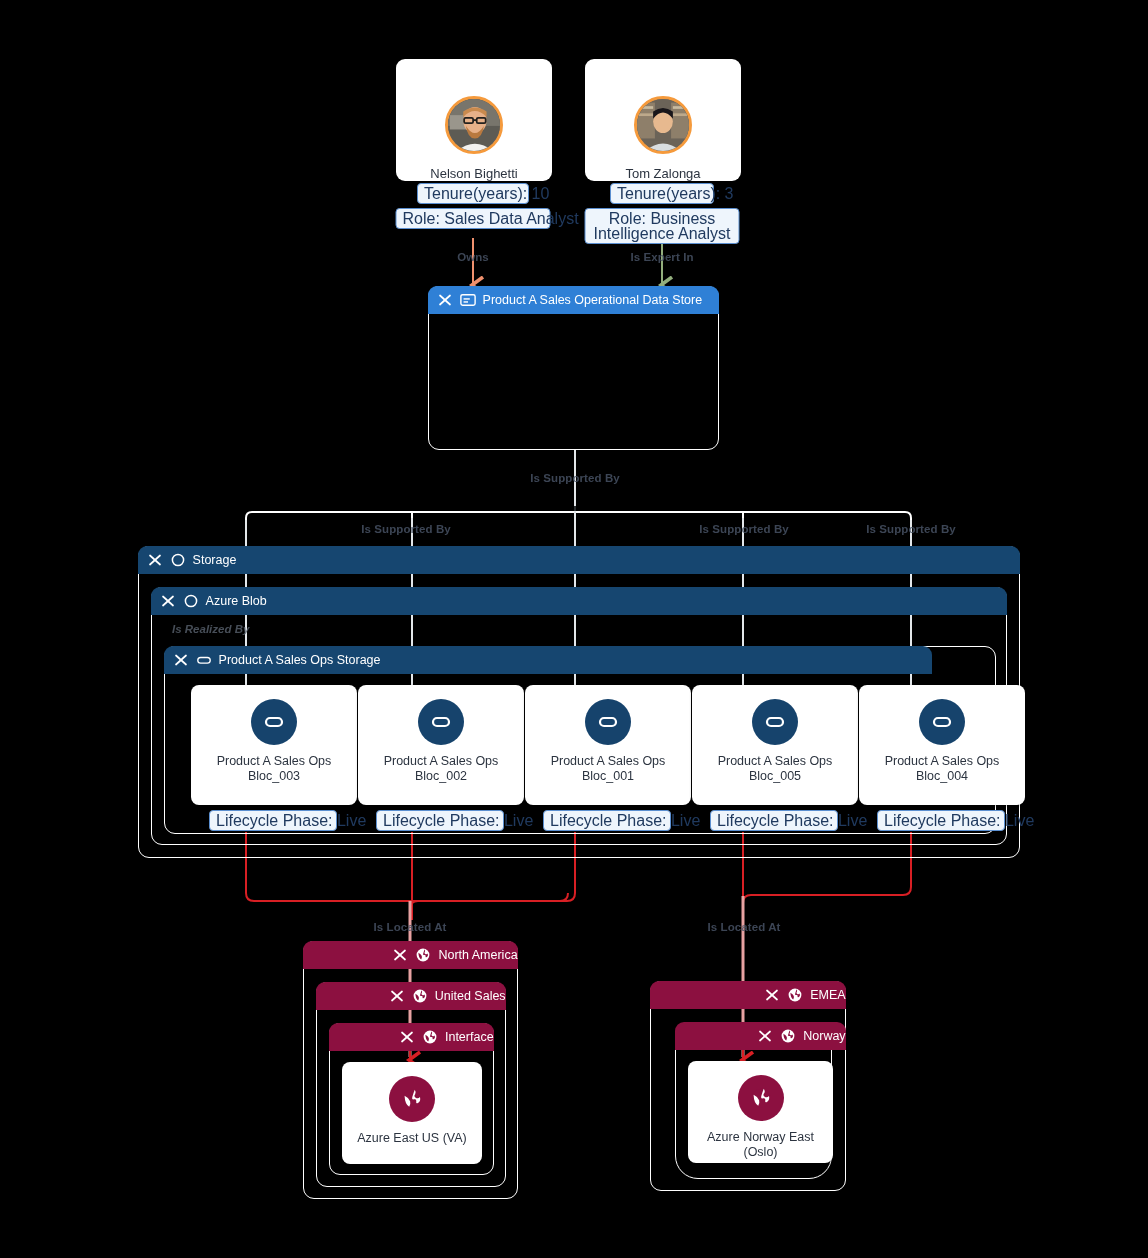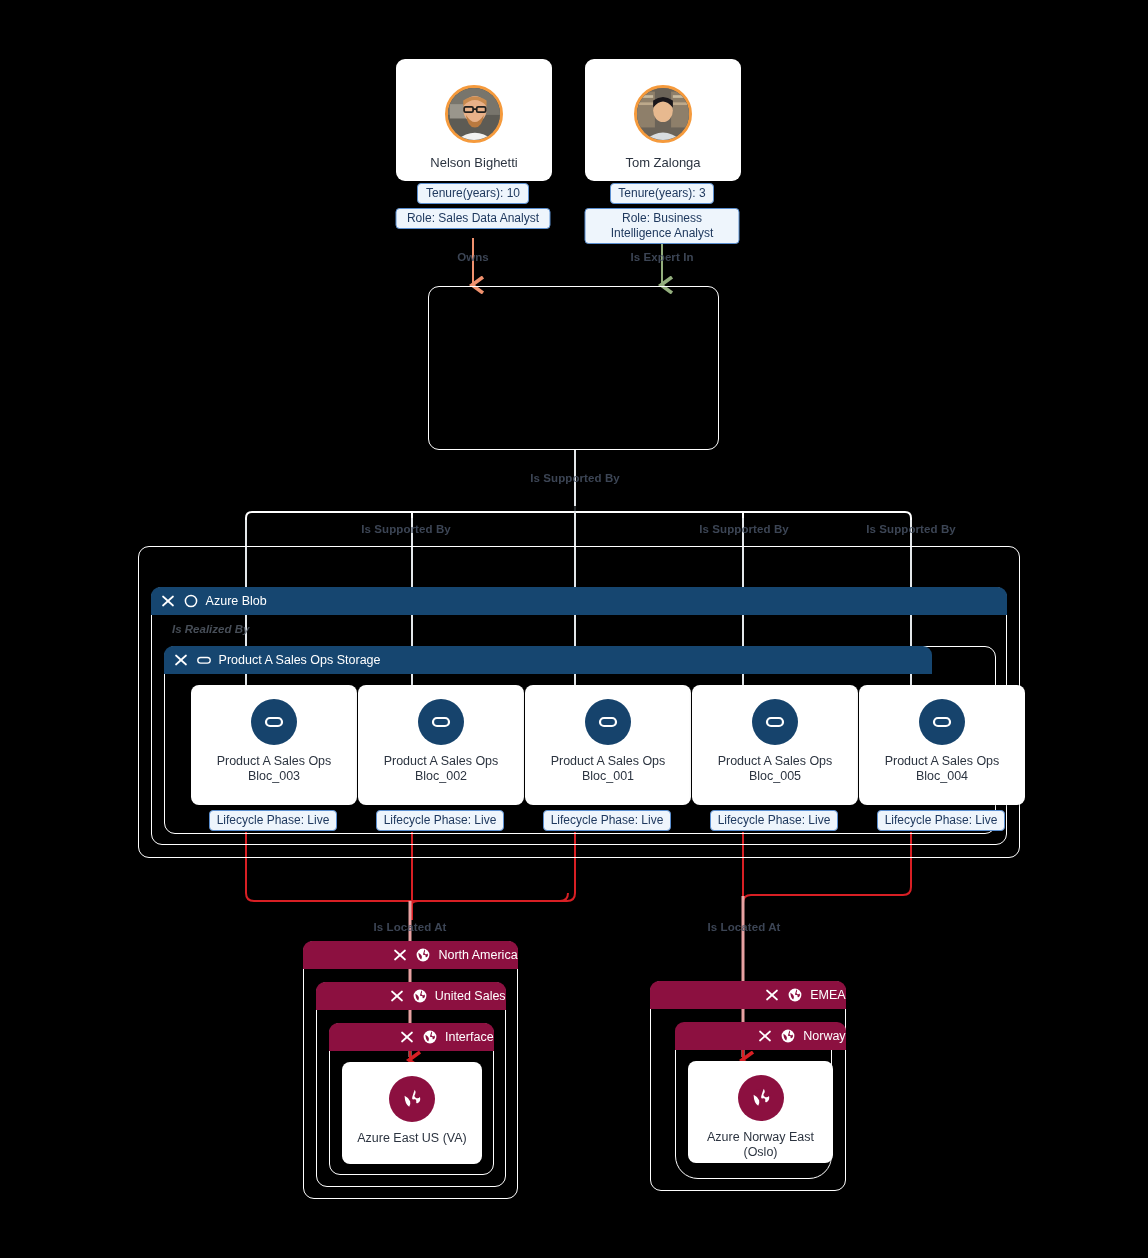--- a/index.html
+++ b/index.html
@@ -28,21 +28,21 @@
   }
 
   
   .person-card {
     position:absolute;
     width:156px; height:122px;
     background:#fff;
     border-radius:9px;
     box-shadow:0 1px 3px rgba(0,0,0,.35);
     display:flex; flex-direction:column;
-    align-items:center; justify-content:center;
+    align-items:center; justify-content:flex-end;
     padding-top:14px;
   }
   .avatar {
     width:58px; height:58px; border-radius:50%;
     border:3px solid #F59A3C;
     overflow:hidden; position:relative;
     background:#6a6a66;
   }
   .avatar .face { position:absolute; inset:0; }
   .person-name {
@@ -51,21 +51,21 @@
     color:#2c3440;
   }
 
   
   .tag {
     position:absolute;
     background:#EEF5FC;
     border:1px solid #5B8FD0;
     border-radius:4px;
     color:#203A5F;
-    font-size:12px;
+    font-size:16px;
     line-height:15px;
     padding:2px 6px;
     text-align:center;
     transform:translateX(-50%);
     white-space:nowrap;
   }
   .tag.wrap { white-space:normal; }
 
   
   .group {
@@ -216,29 +216,51 @@
 
   <div class="tag" style="left:473px; top:183px; width:112px;">Tenure(years): 10</div>
   <div class="tag" style="left:473px; top:208px; width:155px;">Role: Sales Data Analyst</div>
   <div class="tag" style="left:662px; top:183px; width:104px;">Tenure(years): 3</div>
   <div class="tag wrap" style="left:662px; top:208px; width:155px;">Role: Business Intelligence Analyst</div>
 
   <div class="edge-label" style="left:473px; top:251px;">Owns</div>
   <div class="edge-label" style="left:662px; top:251px;">Is Expert In</div>
 
   <div class="group" style="left:428px; top:286px; width:291px; height:164px;">
+    <div class="group-header hdr-blue" style="left:-1.4px; top:-1.4px; width:291px;">
+      <svg class="ico" viewBox="0 0 16 16">
+        <path d="M3 3.5 L8 8 L13 3.5" fill="none" stroke="#fff" stroke-width="1.7" stroke-linecap="round"></path>
+        <path d="M3 12.5 L8 8 L13 12.5" fill="none" stroke="#fff" stroke-width="1.7" stroke-linecap="round"></path>
+      </svg>
+      <svg class="ico" viewBox="0 0 18 16">
+        <rect x="1" y="2" width="16" height="12" rx="2" fill="none" stroke="#fff" stroke-width="1.6"></rect>
+        <rect x="4" y="6" width="7" height="1.6" fill="#fff"></rect>
+        <rect x="4" y="9.4" width="5" height="1.6" fill="#fff"></rect>
+      </svg>
+      <span>Product A Sales Operational Data Store</span>
+    </div>
 
   </div>
 
   <div class="edge-label" style="left:575px; top:472px;">Is Supported By</div>
   <div class="edge-label" style="left:406px; top:523px;">Is Supported By</div>
   <div class="edge-label" style="left:744px; top:523px;">Is Supported By</div>
   <div class="edge-label" style="left:911px; top:523px;">Is Supported By</div>
 
   <div class="group" style="left:138px; top:546px; width:882px; height:312px;">
+    <div class="group-header hdr-navy" style="left:-1.4px; top:-1.4px; width:882px;">
+      <svg class="ico" viewBox="0 0 16 16">
+        <path d="M3 3.5 L8 8 L13 3.5" fill="none" stroke="#fff" stroke-width="1.7" stroke-linecap="round"></path>
+        <path d="M3 12.5 L8 8 L13 12.5" fill="none" stroke="#fff" stroke-width="1.7" stroke-linecap="round"></path>
+      </svg>
+      <svg class="ico" viewBox="0 0 16 16">
+        <circle cx="8" cy="8" r="5.6" fill="none" stroke="#fff" stroke-width="1.5"></circle>
+      </svg>
+      <span>Storage</span>
+    </div>
 
     <div class="group" style="left:12px; top:40px; width:856px; height:258px;">
       <div class="group-header hdr-navy" style="left:-1.4px; top:-1.4px; width:856px;">
         <svg class="ico" viewBox="0 0 16 16">
           <path d="M3 3.5 L8 8 L13 3.5" fill="none" stroke="#fff" stroke-width="1.7" stroke-linecap="round"></path>
           <path d="M3 12.5 L8 8 L13 12.5" fill="none" stroke="#fff" stroke-width="1.7" stroke-linecap="round"></path>
         </svg>
         <svg class="ico" viewBox="0 0 16 16">
           <circle cx="8" cy="8" r="5.6" fill="none" stroke="#fff" stroke-width="1.5"></circle>
         </svg>

